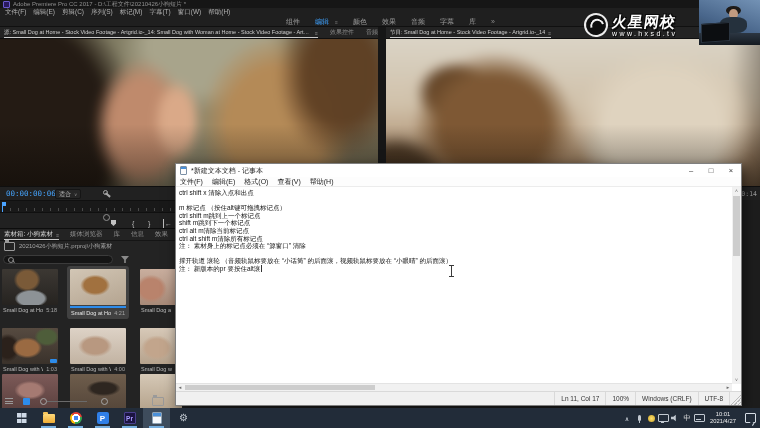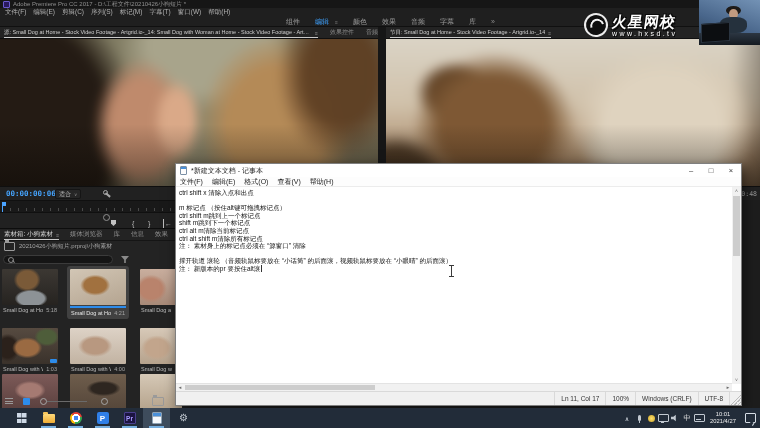--- a/index.html
+++ b/index.html
@@ -46,21 +46,21 @@
     radial-gradient(120px 110px at 30% 58%, #7c5836 0 45%, transparent 68%),
     radial-gradient(55px 45px at 20% 38%, #5d4026 0 45%, transparent 72%),
     radial-gradient(130px 120px at 73% 60%, #ded3c0 0 45%, transparent 70%),
     radial-gradient(55px 40px at 62% 70%, #b3a58e 0 45%, transparent 72%),
     linear-gradient(90deg, rgba(0,0,0,0) 90%, rgba(28,22,16,.45)),
     linear-gradient(#dcd6ca 0%,#cfc1ab 45%,#ab8c6d 78%,#8a6c4f 100%);}
   .vid-shade{position:absolute;inset:0;background:linear-gradient(rgba(0,0,0,0) 58%, rgba(8,6,3,.45));}
 
   
   #src-ctrls{position:absolute;left:0;top:159px;right:0;height:42px;background:#212121;border-top:1px solid #0f0f0f;}
-  .src-tc{position:absolute;left:6px;top:2px;font-family:"DejaVu Sans Mono",monospace;font-size:7.5px;font-weight:bold;color:#46a5ff;}
+  .src-tc{position:absolute;left:6px;top:2px;font-family:"DejaVu Sans Mono",monospace;font-size:7.5px;font-weight:normal;color:#46a5ff;}
   .fitbox{position:absolute;left:55px;top:2px;height:8px;display:flex;align-items:center;gap:3px;padding:0 3px;background:#262626;border:1px solid #151515;border-radius:2px;}
   .fit-label{font-size:6px;color:#b8b8b8;}
   .fit-caret{font-size:4.5px;color:#888;}
   .wrench{position:absolute;left:103px;top:3px;width:8px;height:8px;}
   .wrench::before{content:"";position:absolute;left:0;top:0;width:3px;height:3px;border:1px solid #a8a8a8;border-radius:50%;}
   .wrench::after{content:"";position:absolute;left:2px;top:4px;width:6px;height:1.5px;background:#a8a8a8;transform:rotate(40deg);}
   .scrub{position:absolute;left:0;top:13px;right:0;height:11px;background:#191919;border-top:1px solid #101010;border-bottom:1px solid #101010;}
   .scrub-ticks{position:absolute;left:2px;right:2px;bottom:1px;height:3px;background:repeating-linear-gradient(90deg,#4a4a4a 0 1px,transparent 1px 8px);}
   .playhead{position:absolute;left:2px;top:1px;width:4px;height:4px;background:#4aa3ff;}
   .playhead::after{content:"";position:absolute;left:0;top:4px;width:1px;height:6px;background:#4aa3ff;}
@@ -280,21 +280,21 @@
       <div class="tab-active">
         <span class="tab-label" style="max-width:280px;">节目: Small Dog at Home - Stock Video Footage - Artgrid.io-_14</span>
         <span class="tab-ham">≡</span>
       </div>
     </div>
     <div class="video">
       <div id="pgm-scene" class="scene"></div>
       <div class="vid-shade"></div>
     </div>
     <div id="pgm-ctrl">
-      <span class="pgm-tc">0:48</span>
+      <span class="pgm-tc">0:14</span>
     </div>
   </div>
 
   <div id="proj-panel" class="abs">
     <div class="ptabs">
       <div class="ptab-active">
         <span class="ptab">素材箱: 小狗素材</span>
         <span class="tab-ham">≡</span>
       </div>
       <span class="ptab">媒体浏览器</span>

